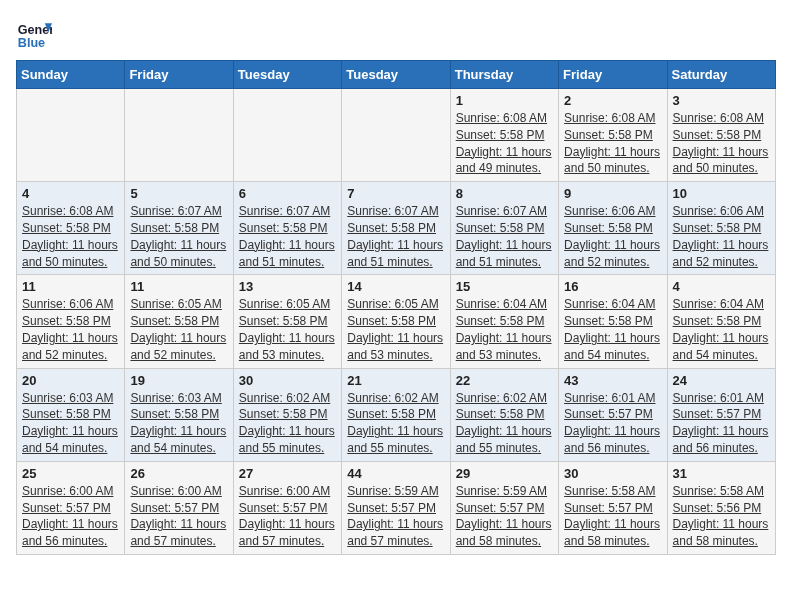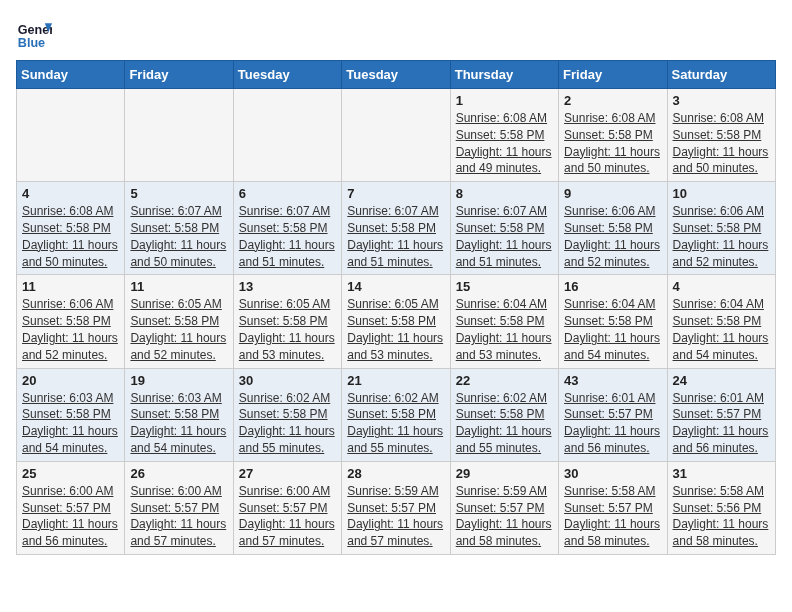--- a/index.html
+++ b/index.html
@@ -308,21 +308,21 @@
 and 57 minutes.</div>
         </td>
         <td>
           <span class="day-num">27</span>
           <div class="cell-text" style="white-space: pre-line;">Sunrise: 6:00 AM
 Sunset: 5:57 PM
 Daylight: 11 hours
 and 57 minutes.</div>
         </td>
         <td>
-          <span class="day-num">28</span>
+          <span class="day-num">44</span>
           <div class="cell-text" style="white-space: pre-line;">Sunrise: 5:59 AM
 Sunset: 5:57 PM
 Daylight: 11 hours
 and 57 minutes.</div>
         </td>
         <td>
           <span class="day-num">29</span>
           <div class="cell-text" style="white-space: pre-line;">Sunrise: 5:59 AM
 Sunset: 5:57 PM
 Daylight: 11 hours

